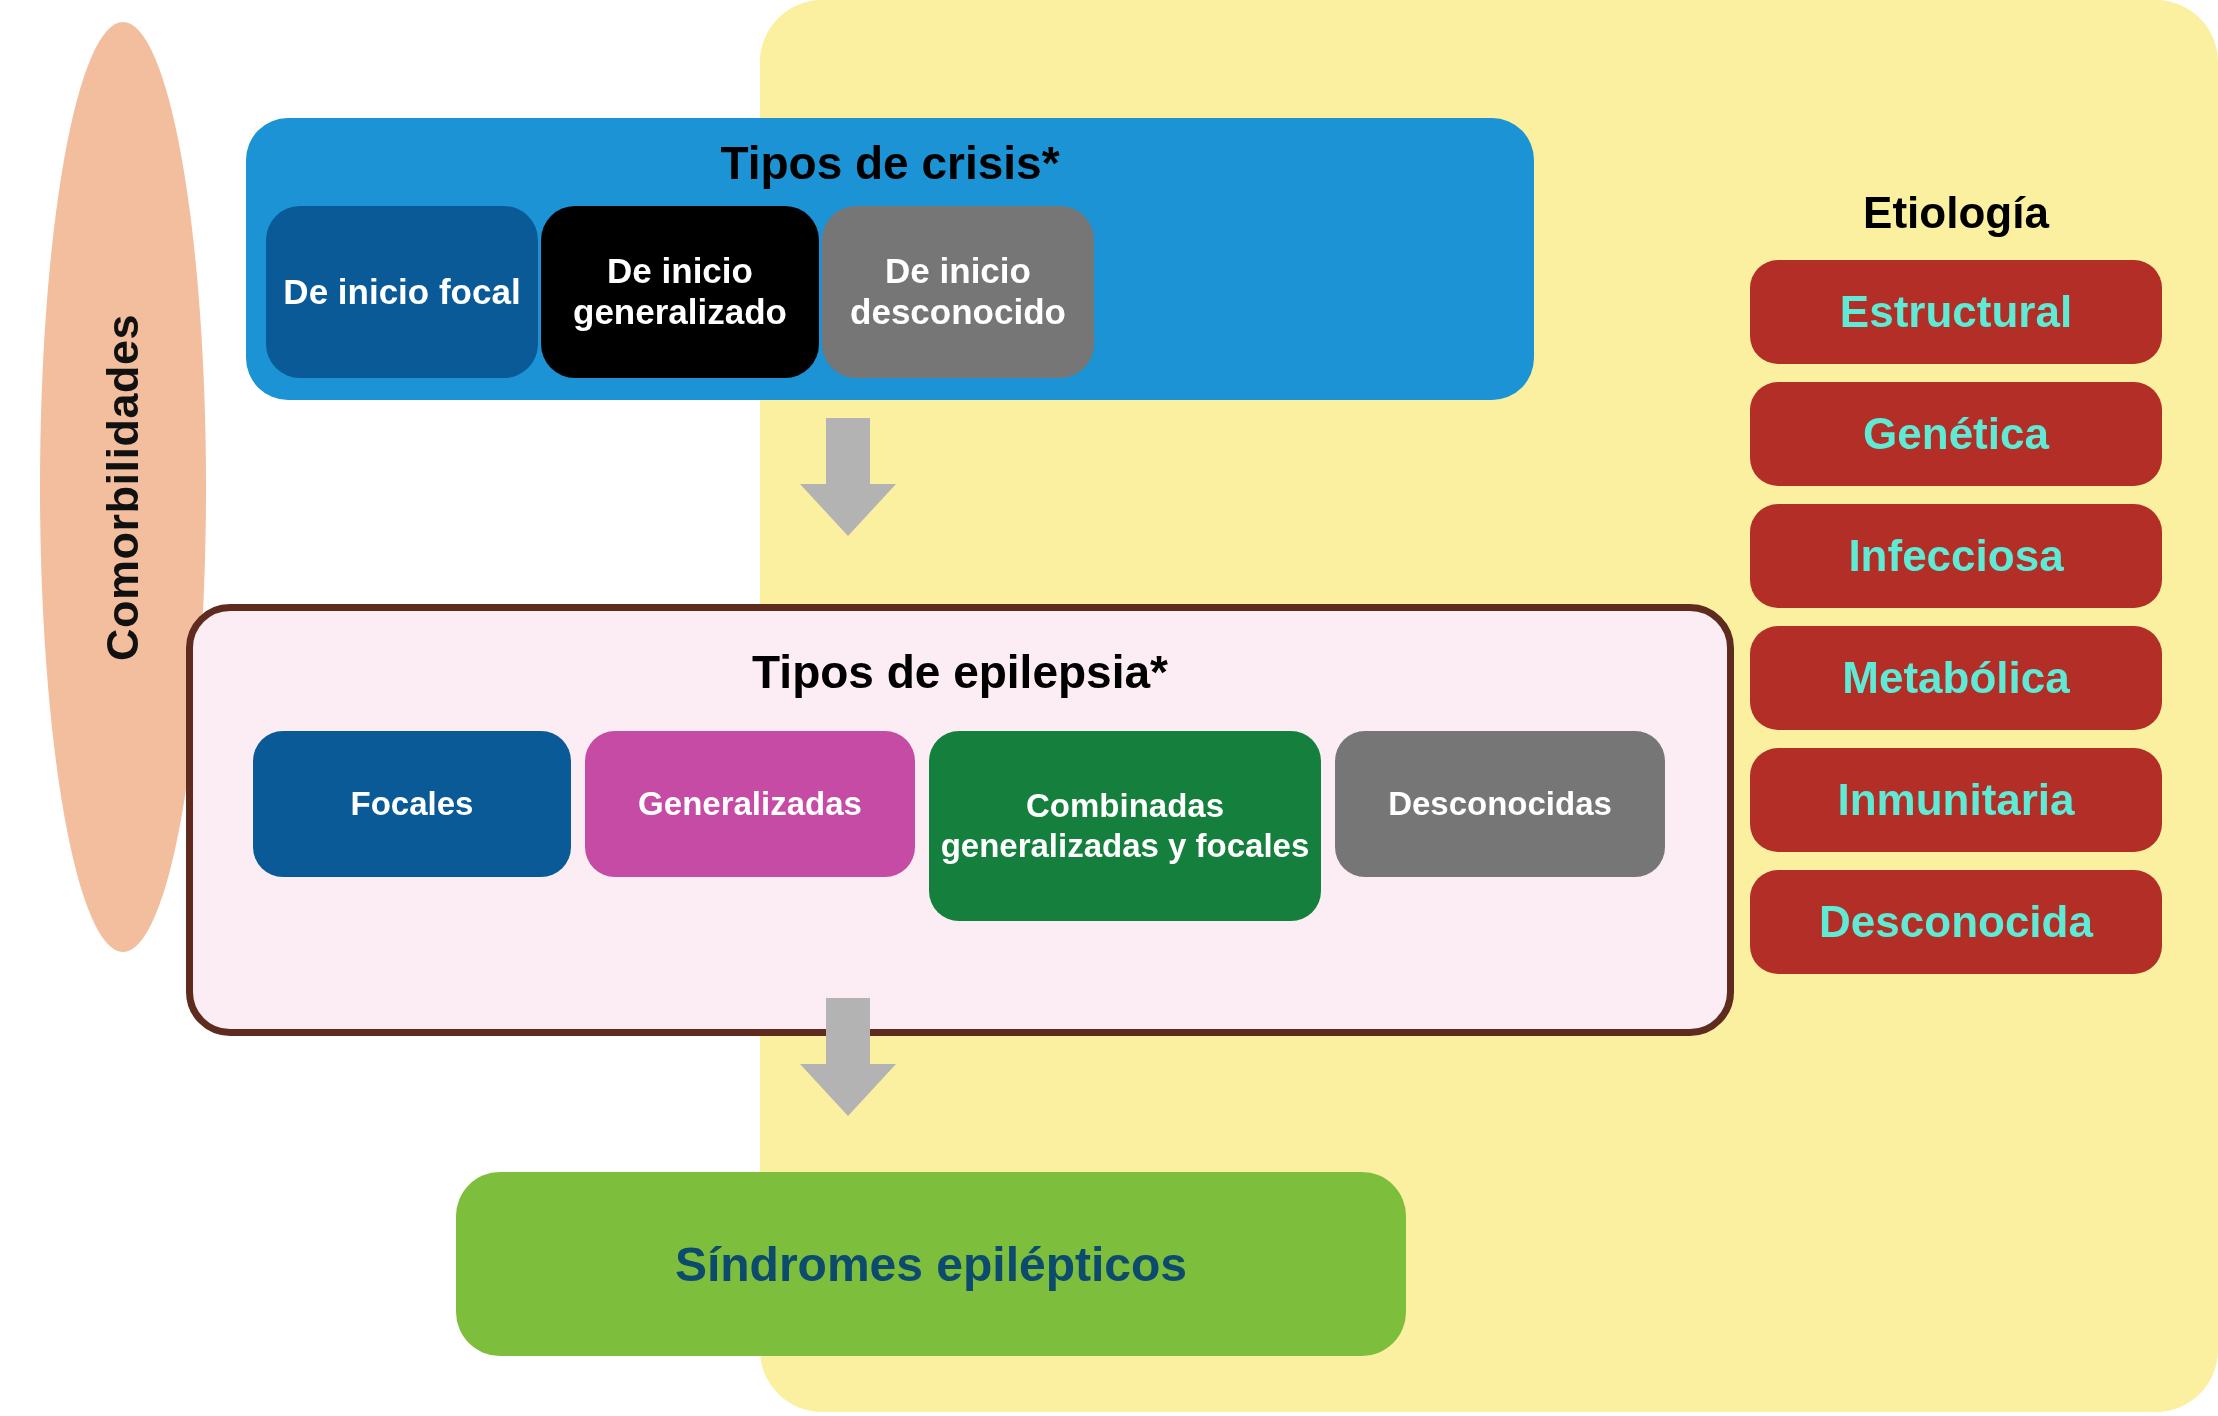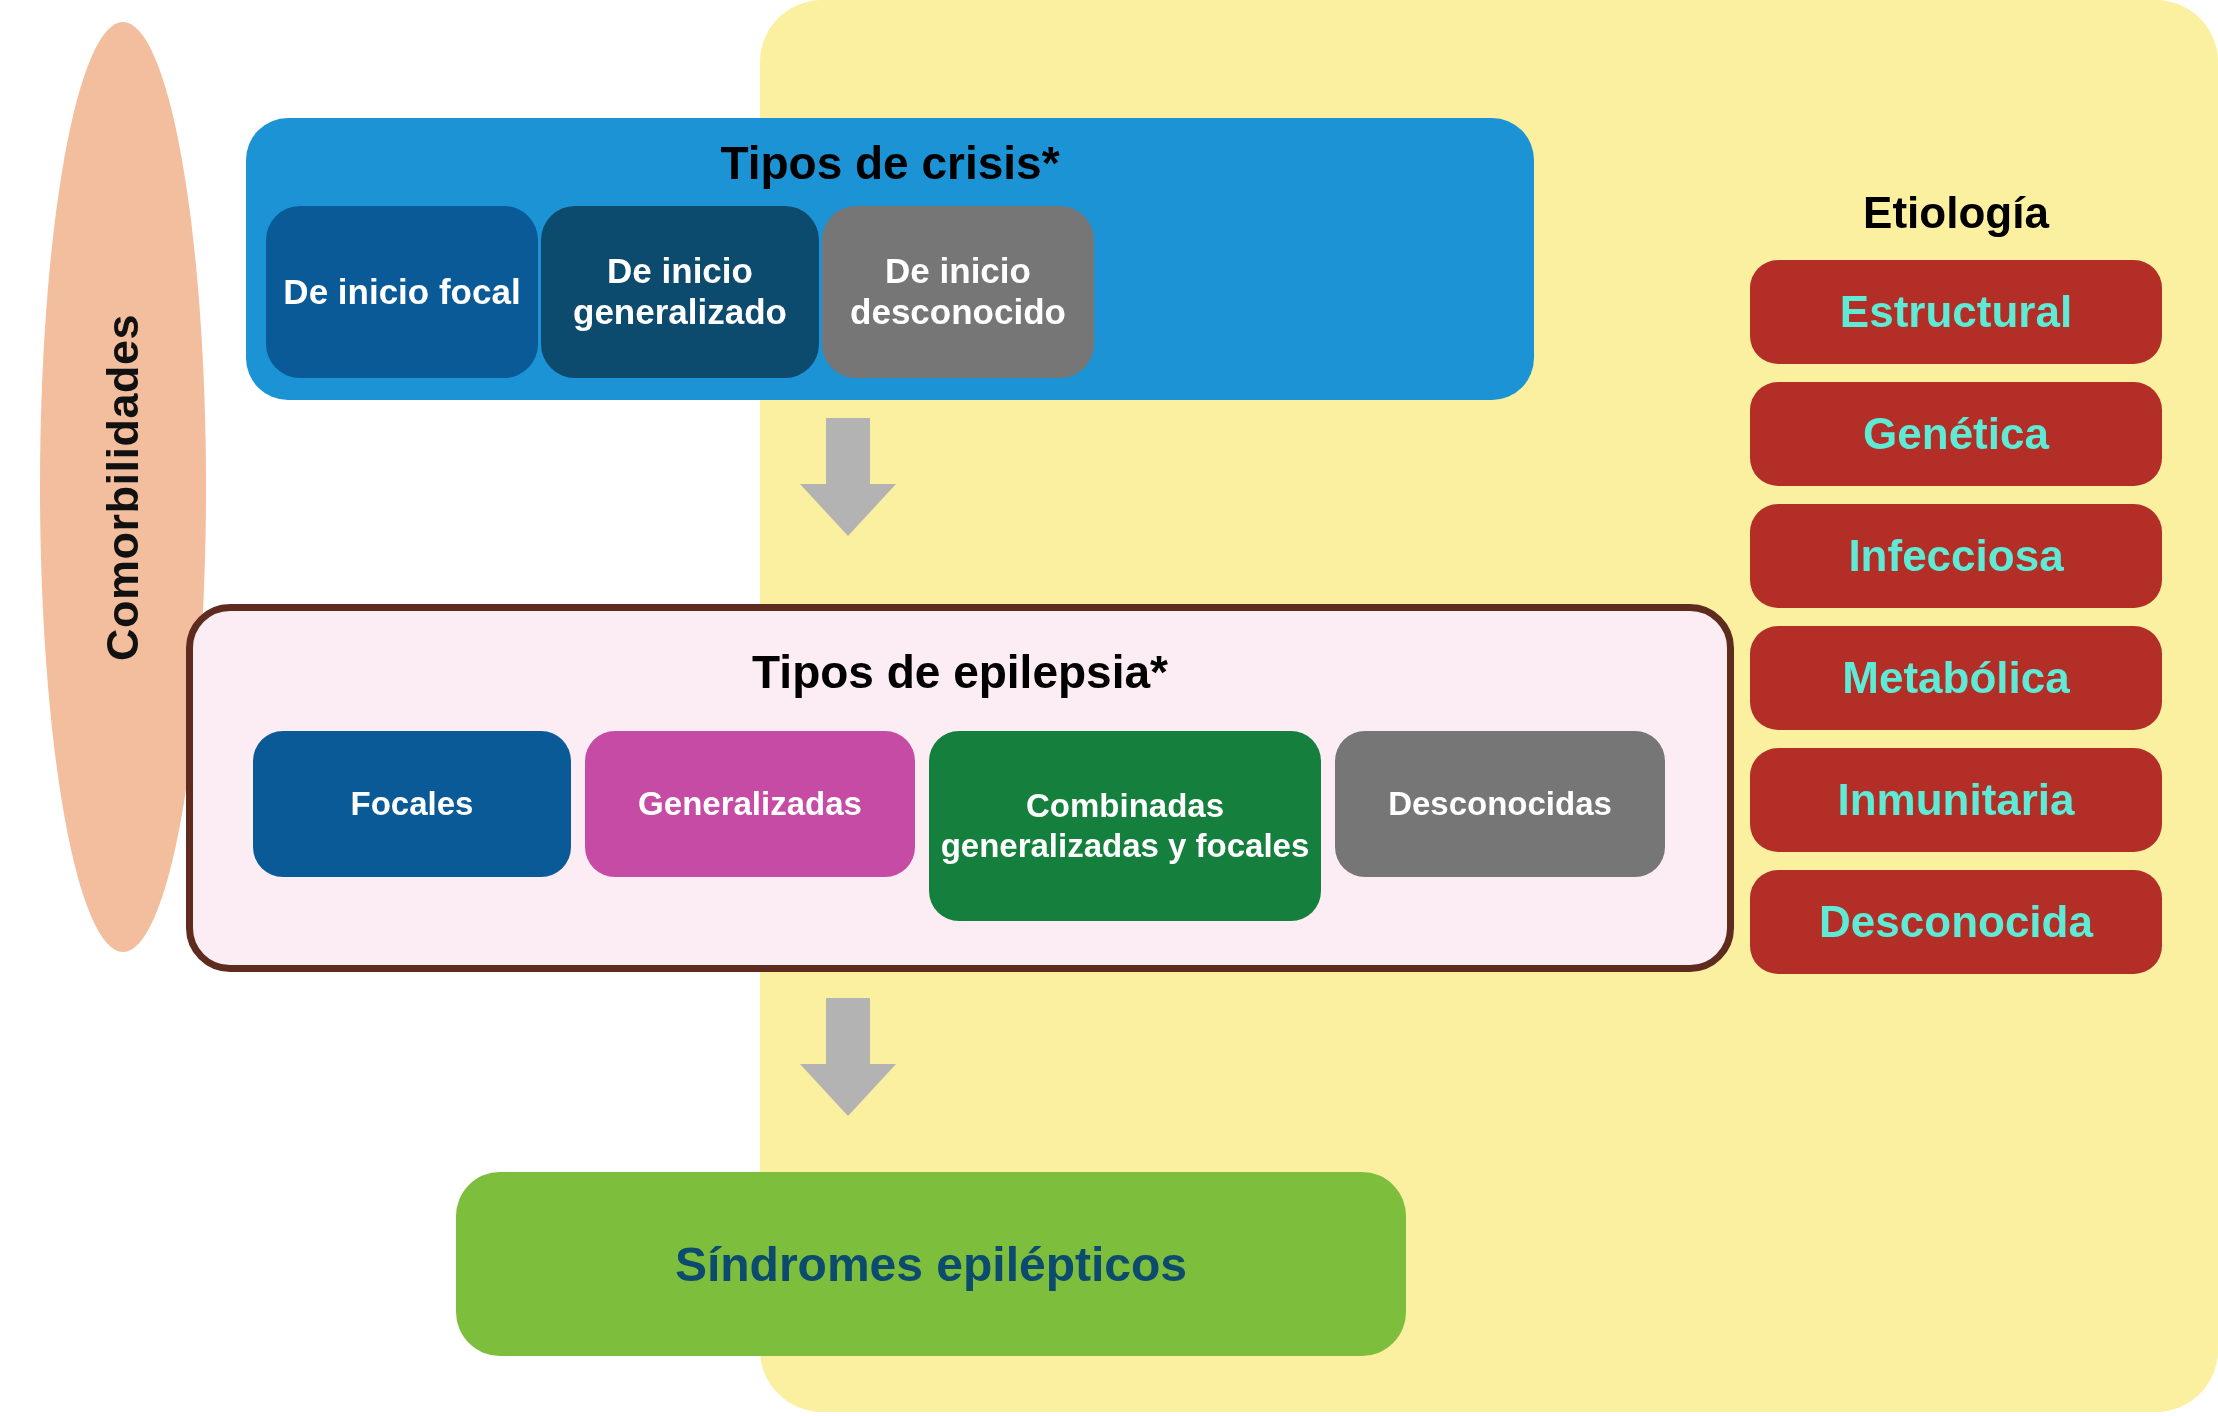--- a/index.html
+++ b/index.html
@@ -94,21 +94,21 @@
     text-align: center;
     color: #ffffff;
     font-size: 35px;
     font-weight: bold;
     line-height: 1.16;
     border-radius: 34px;
     padding: 0 10px;
     box-sizing: border-box;
   }
   #crisis-focal   { width: 272px; background: #0A5A97; }
-  #crisis-genrl   { width: 278px; background: #0c4a6e; }
+  #crisis-genrl   { width: 278px; background: #000000; }
   #crisis-unknown { width: 272px; background: #767676; }
 
   
   .arrow {
     position: absolute;
     width: 96px;
     height: 118px;
   }
   .arrow .shaft {
     position: absolute;
@@ -130,21 +130,21 @@
   }
   #arrow-1 { left: 800px; top: 418px; }
   #arrow-2 { left: 800px; top: 998px; }
 
   
   #epilepsy-box {
     position: absolute;
     left: 186px;
     top: 604px;
     width: 1548px;
-    height: 368px;
+    height: 432px;
     background: #FBEDF3;
     border: 7px solid #5E2B1E;
     border-radius: 44px;
     box-sizing: border-box;
   }
   #epilepsy-title {
     position: absolute;
     left: 0;
     top: 34px;
     width: 100%;

